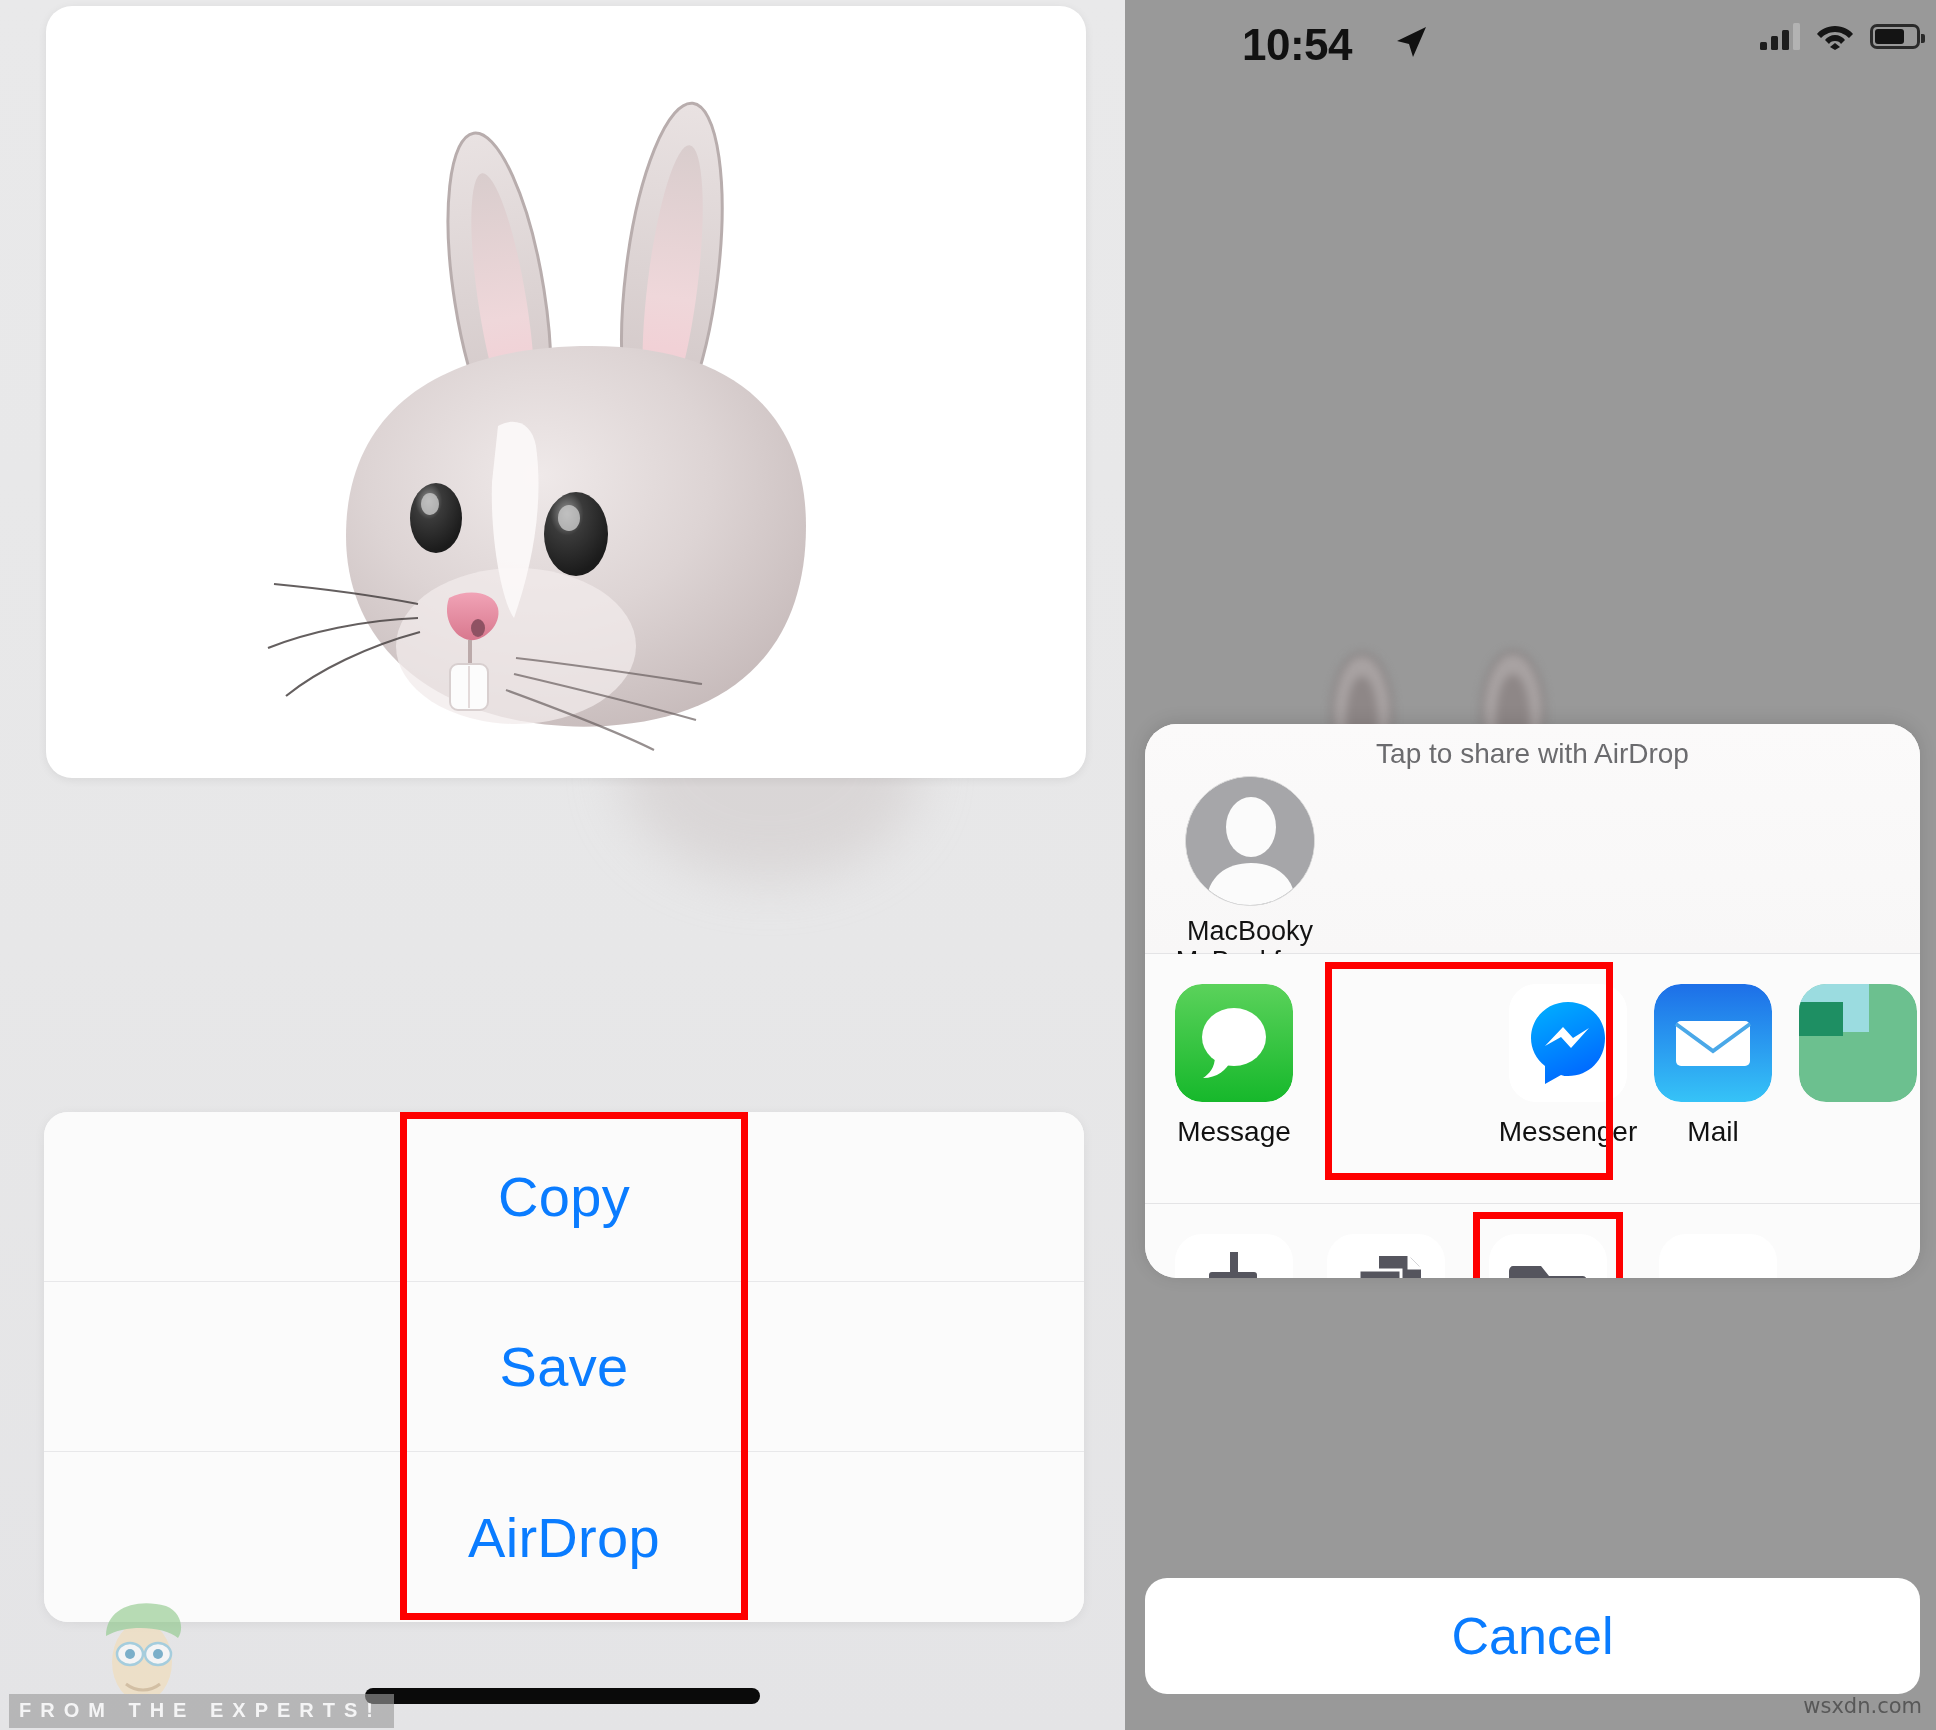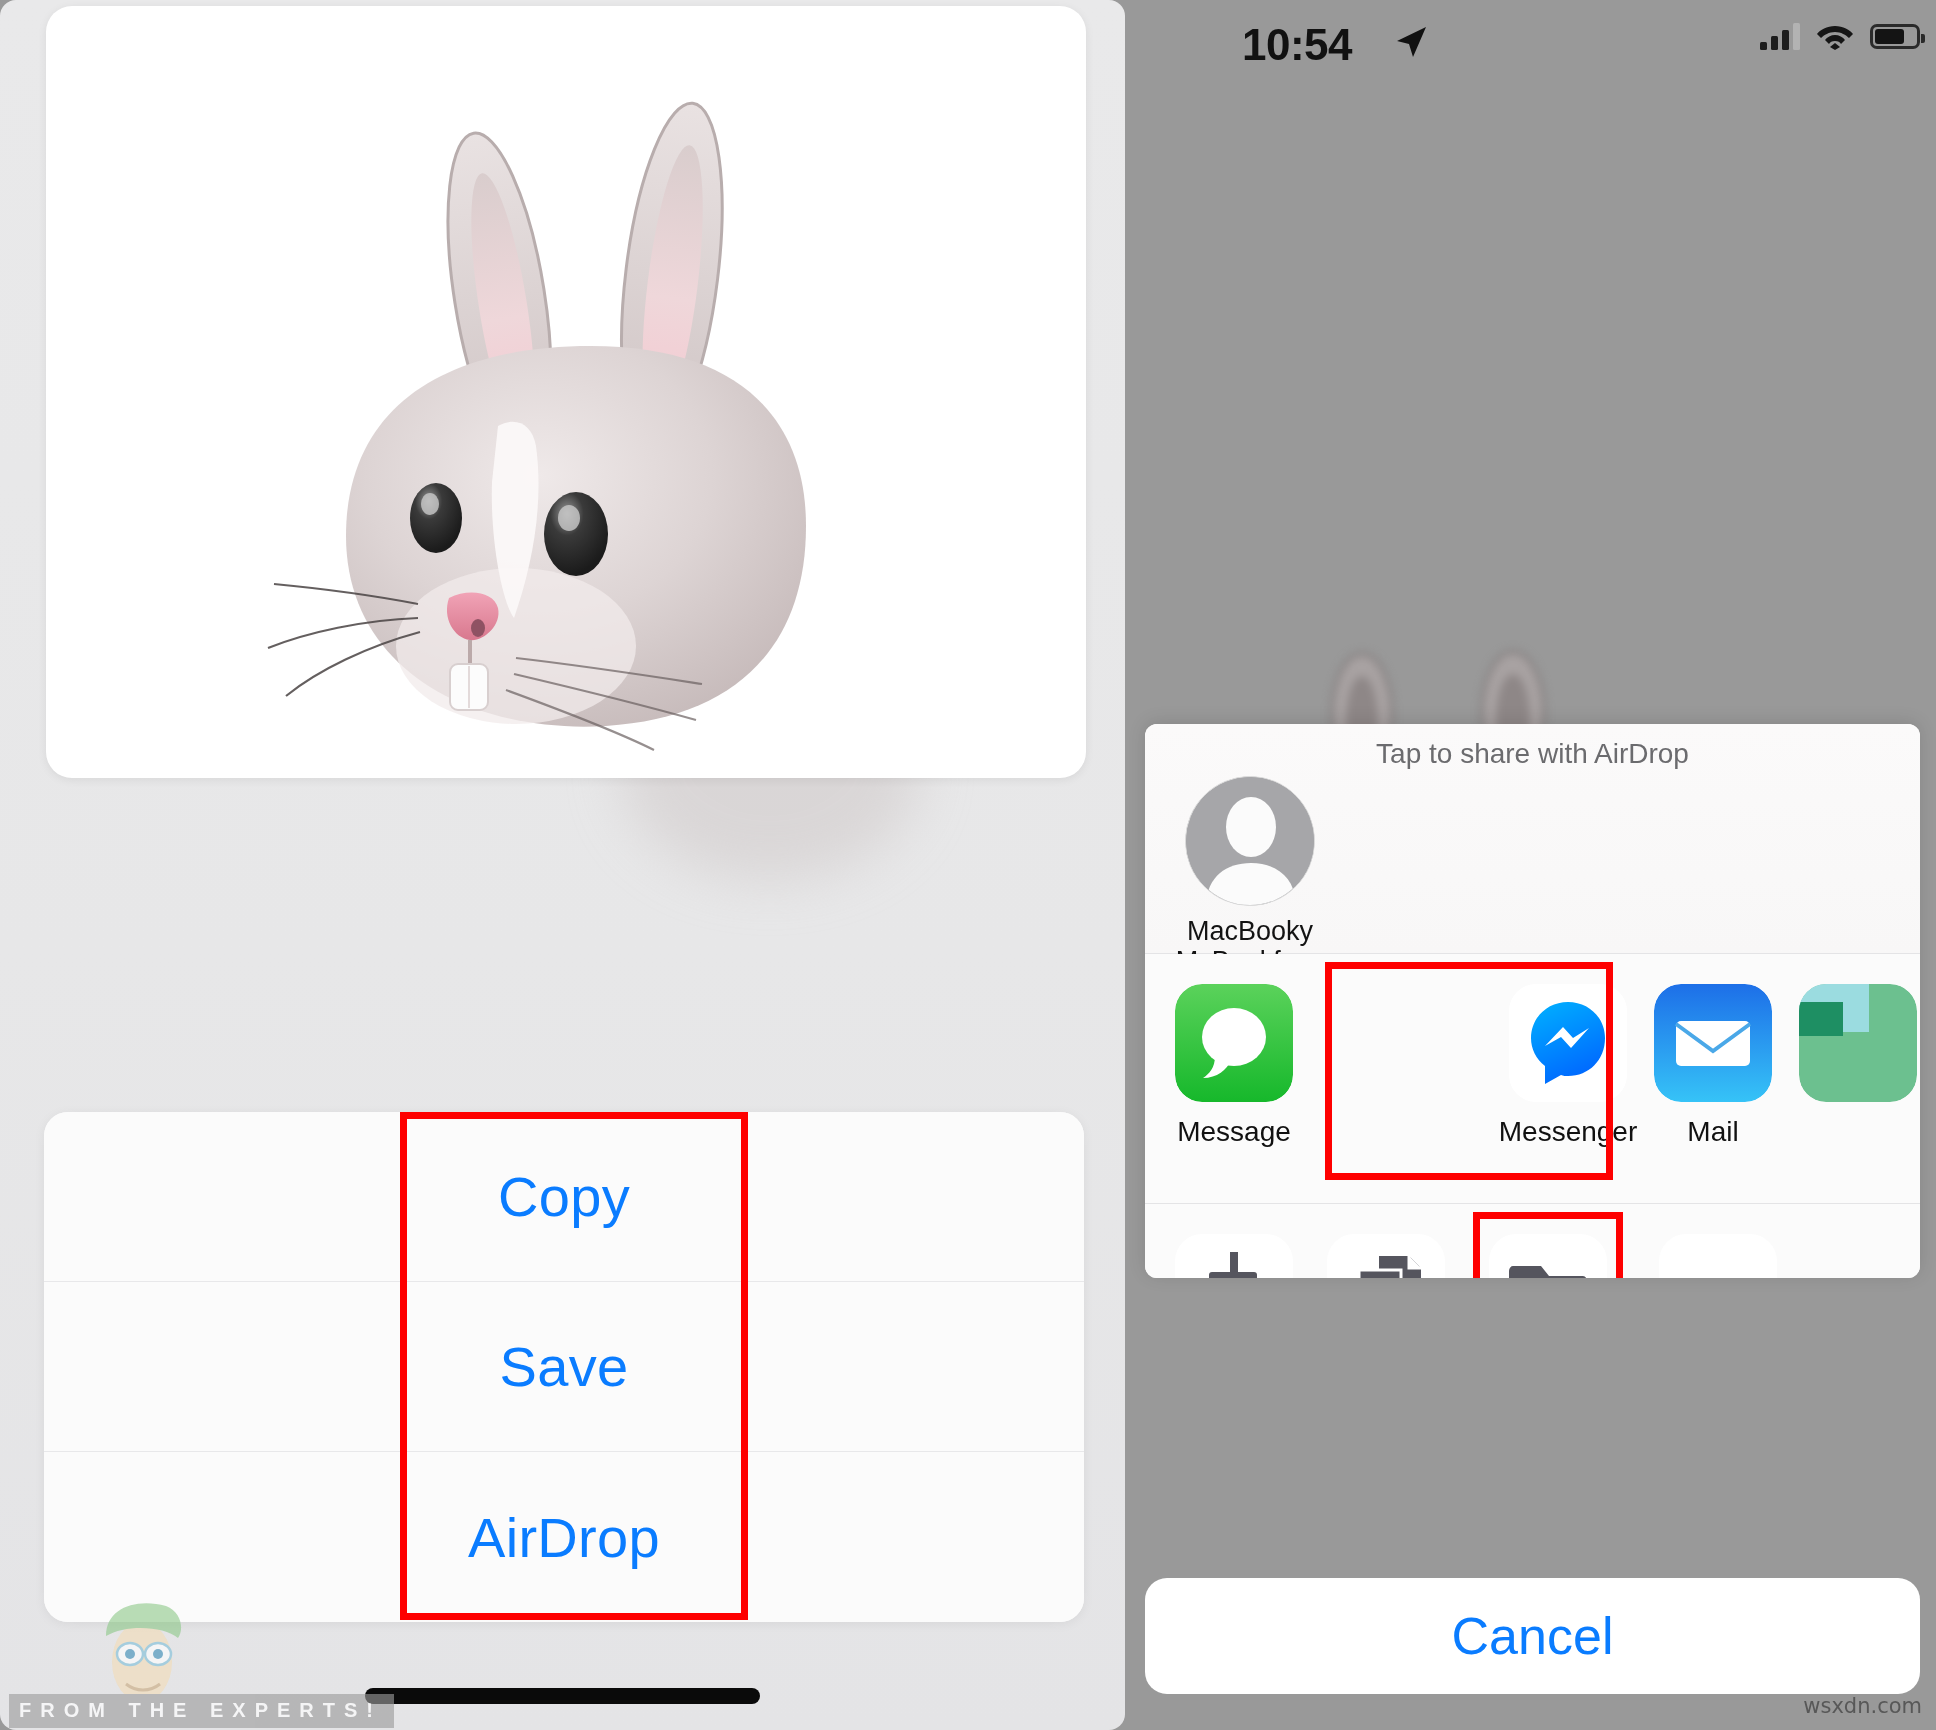--- a/index.html
+++ b/index.html
@@ -8,21 +8,20 @@
     font-family:"Liberation Sans", sans-serif;
     background:#999999;
     position:relative;
   }
 
   
   #left-panel{
     position:absolute; left:0; top:0; width:1125px; height:1730px;
     background:linear-gradient(180deg,#e9e9ea 0%,#e7e7e8 55%,#e4e4e6 100%);
     overflow:hidden;
-    border-radius:16px;
   }
   
   .blur-bunny{
     position:absolute; left:560px; top:620px; width:420px; height:330px;
     filter:blur(26px); opacity:.55; pointer-events:none;
   }
   #msg-bubble{
     position:absolute; left:46px; top:6px; width:1040px; height:772px;
     background:#ffffff; border-radius:26px;
     box-shadow:0 2px 10px rgba(0,0,0,.07);
@@ -120,21 +119,21 @@
     position:absolute; left:0; right:0; top:18px;
     text-align:center; font-size:44px; color:#141414; font-weight:500;
   }
 
   
   .ear-blur{ position:absolute; filter:blur(4px); }
 
   
   #share-sheet{
     position:absolute; left:20px; top:724px; width:775px; height:554px;
-    background:#fafafa; border-radius:12px; overflow:hidden;
+    background:#fafafa; border-radius:32px; overflow:hidden;
     box-shadow:0 -2px 18px rgba(0,0,0,.12);
   }
   #airdrop-section{
     position:relative; height:230px;
     background:linear-gradient(180deg,#fbfafa 0%,#f8f7f7 100%);
     border-bottom:1px solid #e4e4e6;
   }
   #airdrop-hint{
     position:absolute; left:0; right:0; top:14px; text-align:center;
     font-size:28px; color:#6b6b6e;

